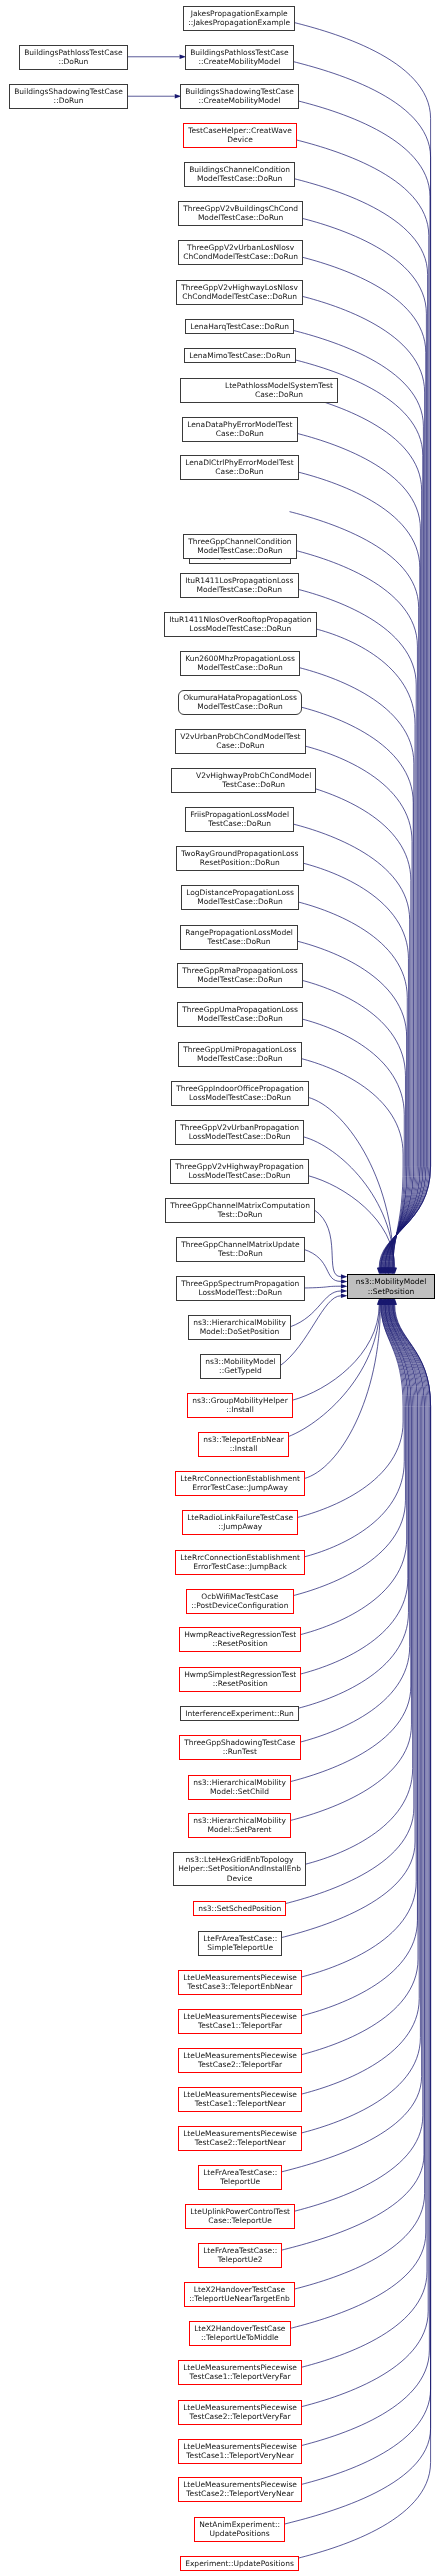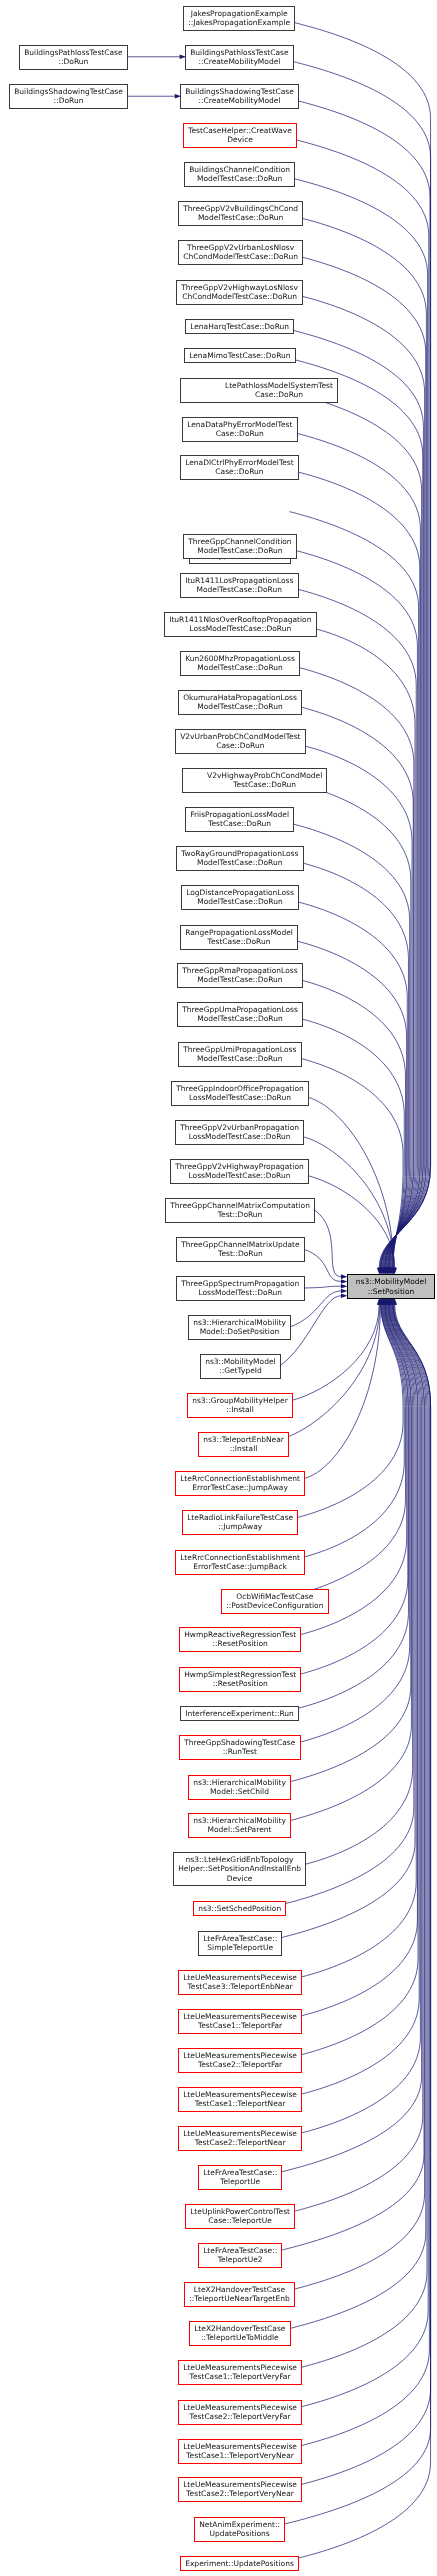--- a/index.html
+++ b/index.html
@@ -199,30 +199,30 @@
     <div class="node" style="left: 189px; top: 495px; margin-top: 44px;">WaypointInitialPositionIs
 Waypoint::DoRun</div>
     <div class="node" style="left: 183px; top: 534px;">ThreeGppChannelCondition
 ModelTestCase::DoRun</div>
     <div class="node" style="left: 180px; top: 573px;">ItuR1411LosPropagationLoss
 ModelTestCase::DoRun</div>
     <div class="node" style="left: 164px; top: 612px;">ItuR1411NlosOverRooftopPropagation
 LossModelTestCase::DoRun</div>
     <div class="node" style="left: 180px; top: 651px;">Kun2600MhzPropagationLoss
 ModelTestCase::DoRun</div>
-    <div class="node" style="left: 178px; top: 690px;">OkumuraHataPropagationLoss
+    <div class="node" style="left: 178px; top: 690px; border-radius: 6px;">OkumuraHataPropagationLoss
 ModelTestCase::DoRun</div>
     <div class="node" style="left: 175px; top: 729px;">V2vUrbanProbChCondModelTest
 Case::DoRun</div>
-    <div class="node" style="left: 182px; top: 768px; padding-left: 24px;">V2vHighwayProbChCondModel
+    <div class="node" style="left: 171px; top: 768px; padding-left: 24px;">V2vHighwayProbChCondModel
 TestCase::DoRun</div>
     <div class="node" style="left: 185px; top: 807px;">FriisPropagationLossModel
 TestCase::DoRun</div>
     <div class="node" style="left: 176px; top: 846px;">TwoRayGroundPropagationLoss
-ModelTestCase::DoRun</div>
+ResetPosition::DoRun</div>
     <div class="node" style="left: 181px; top: 885px;">LogDistancePropagationLoss
 ModelTestCase::DoRun</div>
     <div class="node" style="left: 180px; top: 925px;">RangePropagationLossModel
 TestCase::DoRun</div>
     <div class="node" style="left: 177px; top: 963px;">ThreeGppRmaPropagationLoss
 ModelTestCase::DoRun</div>
     <div class="node" style="left: 177px; top: 1002px;">ThreeGppUmaPropagationLoss
 ModelTestCase::DoRun</div>
     <div class="node" style="left: 178px; top: 1042px;">ThreeGppUmiPropagationLoss
 ModelTestCase::DoRun</div>
@@ -245,21 +245,21 @@
     <div class="node red" style="left: 187px; top: 1393px;">ns3::GroupMobilityHelper
 ::Install</div>
     <div class="node red" style="left: 198px; top: 1432px;">ns3::TeleportEnbNear
 ::Install</div>
     <div class="node red" style="left: 175px; top: 1471px;">LteRrcConnectionEstablishment
 ErrorTestCase::JumpAway</div>
     <div class="node red" style="left: 182px; top: 1510px;">LteRadioLinkFailureTestCase
 ::JumpAway</div>
     <div class="node red" style="left: 175px; top: 1550px;">LteRrcConnectionEstablishment
 ErrorTestCase::JumpBack</div>
-    <div class="node red" style="left: 186px; top: 1589px; margin-left: 35px;">OcbWifiMacTestCase
+    <div class="node red" style="left: 186px; top: 1589px;">OcbWifiMacTestCase
 ::PostDeviceConfiguration</div>
     <div class="node red" style="left: 179px; top: 1627px;">HwmpReactiveRegressionTest
 ::ResetPosition</div>
     <div class="node red" style="left: 179px; top: 1667px;">HwmpSimplestRegressionTest
 ::ResetPosition</div>
     <div class="node" style="left: 180px; top: 1706px;">InterferenceExperiment::Run</div>
     <div class="node red" style="left: 179px; top: 1735px;">ThreeGppShadowingTestCase
 ::RunTest</div>
     <div class="node red" style="left: 188px; top: 1775px;">ns3::HierarchicalMobility
 Model::SetChild</div>

